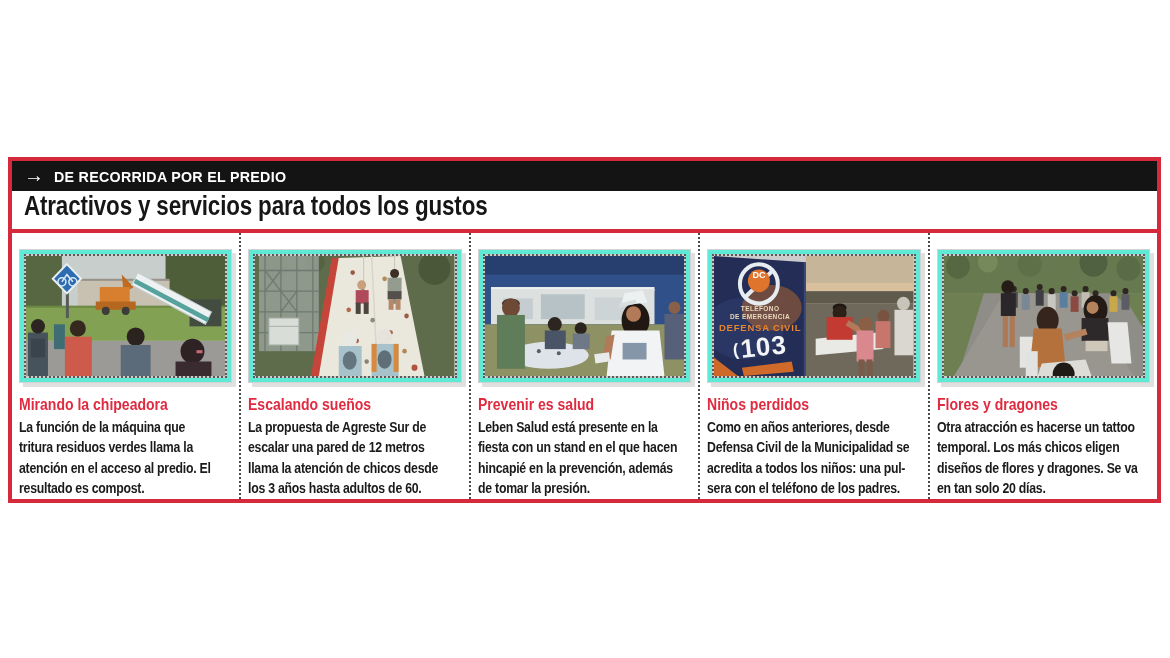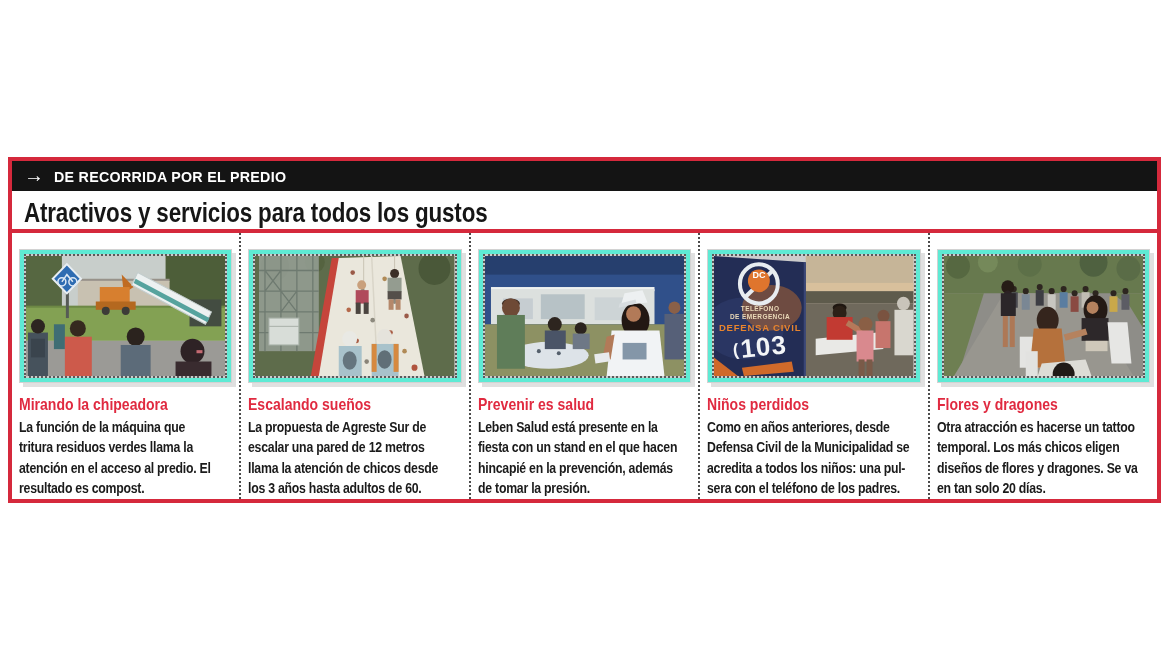--- a/index.html
+++ b/index.html
@@ -20,21 +20,21 @@
   .kicker-bar{
     flex:0 0 30px;height:30px;background:#141414;display:flex;align-items:center;
     padding:0 12px;gap:10px;overflow:hidden;
   }
   .arrow{color:#ffffff;font-size:20px;line-height:1;font-weight:400;margin-top:-2px;}
   .kicker-text{
     color:#ffffff;font-weight:700;font-size:15px;letter-spacing:.3px;white-space:nowrap;
     transform:scaleX(.95);transform-origin:left center;
   }
   .title-row{
-    flex:0 0 38px;height:38px;display:flex;align-items:flex-end;padding:0 12px;
+    flex:0 0 38px;height:38px;display:flex;align-items:flex-start;padding:0 12px;
     border-bottom:4px solid var(--red);background:#ffffff;overflow:hidden;
   }
   .title{
     font-size:27px;font-weight:800;color:#161616;white-space:nowrap;letter-spacing:-.2px;
     transform:scaleX(.83);transform-origin:left center;
   }
   .cards{flex:1;display:flex;min-height:0;}
   .card{flex:1 1 0;min-width:0;padding:16px 7px 0 7px;overflow:hidden;box-sizing:border-box;}
   .card + .card{border-left:2px dotted #4b4b4b;}
   .photo-frame{

